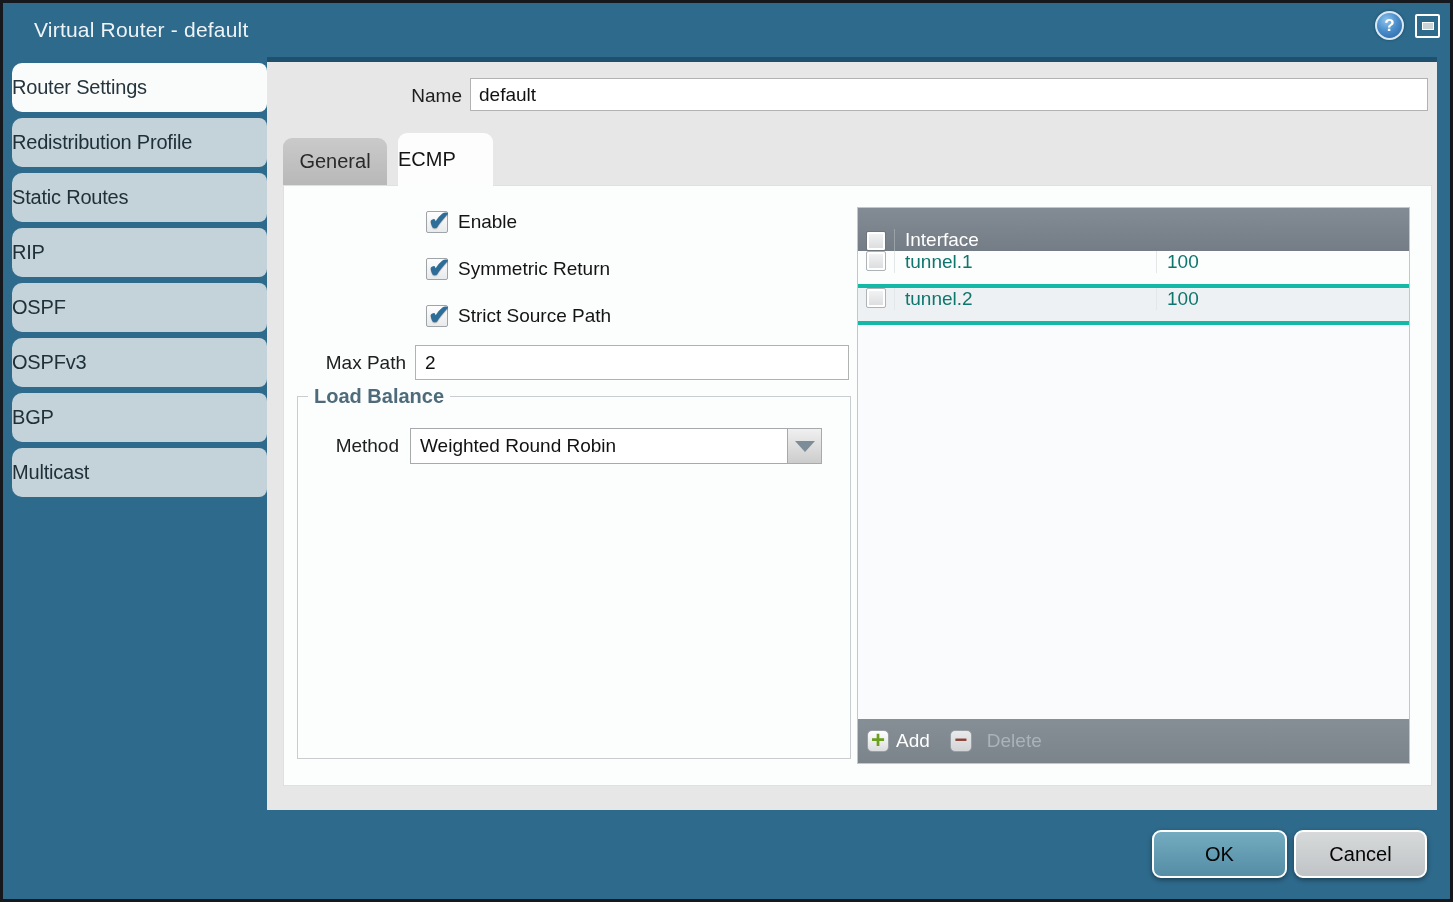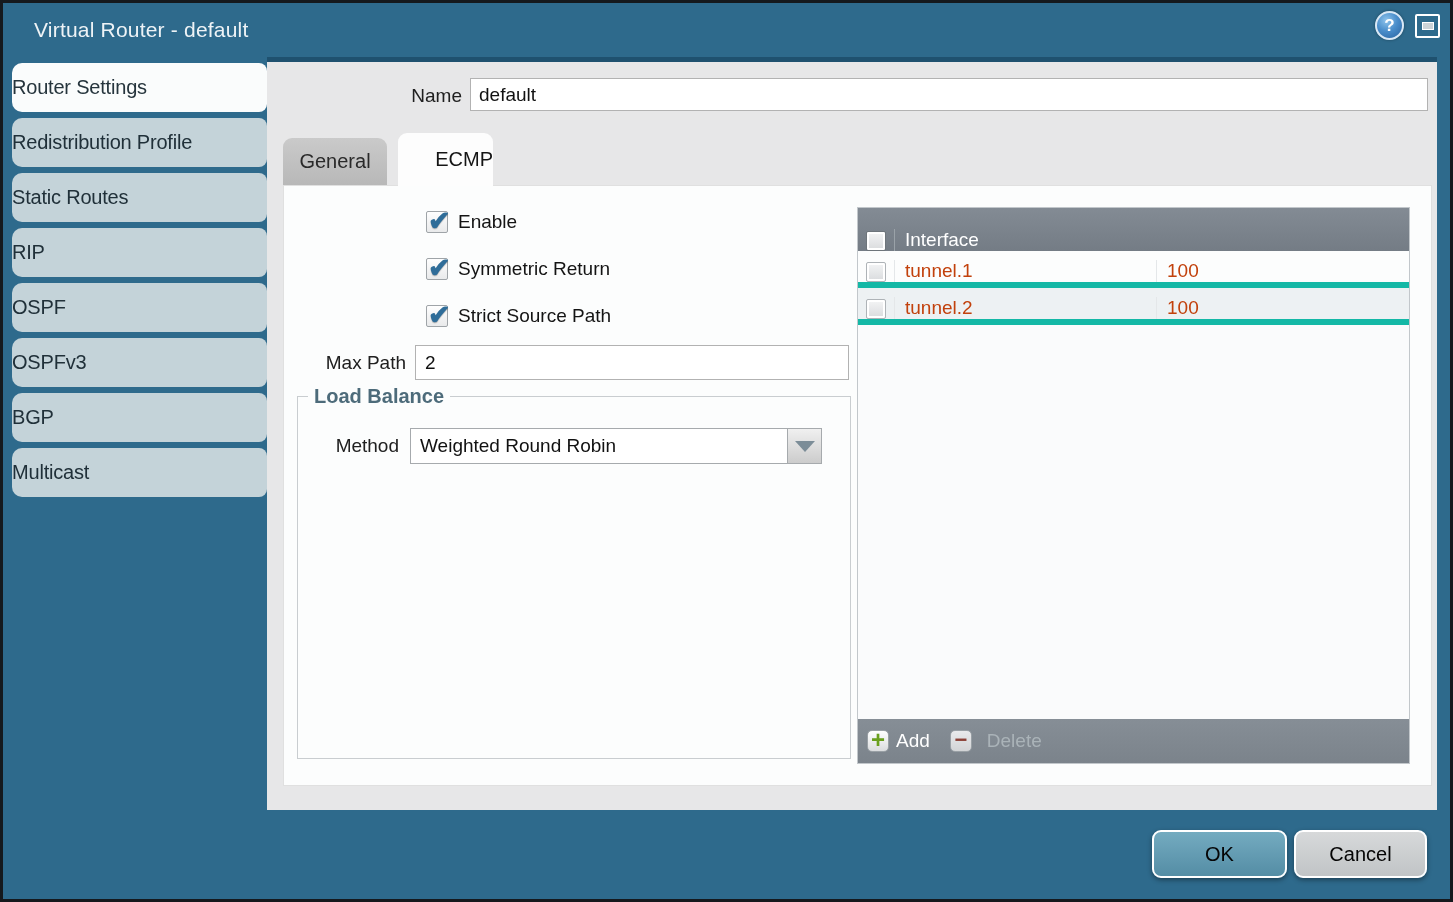--- a/index.html
+++ b/index.html
@@ -29,21 +29,21 @@
   .content { position:absolute; left:264px; top:54px; width:1170px; height:753px; background:#e7e7e8; }
   .content-topline { position:absolute; left:0; top:0; right:0; height:5px; background:#1f516f; }
 
   .name-label { position:absolute; left:60px; top:28px; width:135px; text-align:right; font-size:19px; color:#202020; }
   .name-input { position:absolute; left:203px; top:21px; width:958px; height:33px; border:1px solid #b2b2b2;
     background:#fff; font-size:19px; padding:0 8px; color:#111; font-family:"Liberation Sans", sans-serif; }
 
   .tab-general { position:absolute; left:16px; top:81px; width:104px; height:47px; border-radius:9px 9px 0 0;
     background:linear-gradient(#cacaca,#b8b8b8); font-size:20px; color:#2a2a2a; text-align:center; line-height:47px; cursor:pointer; }
   .tab-ecmp { position:absolute; left:131px; top:76px; width:95px; height:53px; border-radius:9px 9px 0 0;
-    background:#fdfdfd; font-size:20px; color:#151515; text-align:right; line-height:52px; cursor:pointer; z-index:2; }
+    background:#fdfdfd; font-size:20px; color:#151515; text-align:left; line-height:52px; cursor:pointer; z-index:2; }
 
   .panel { position:absolute; left:16px; top:128px; width:1149px; height:601px; background:#fcfdfd; border:1px solid #e0e0e0; }
 
   
   .options { position:absolute; left:142px; top:24px; }
   .opt-row { display:flex; align-items:center; height:24px; margin-bottom:23px; }
   .cb { width:22px; height:22px; border:1px solid #9fa4a8; border-radius:2px;
     background:linear-gradient(#fefefe,#e9eaeb); position:relative; cursor:pointer; flex:none; }
   .cb.checked::after { content:"✔"; position:absolute; left:1px; top:-7px; font-size:27px; font-weight:bold;
     color:#2f6d99; text-shadow:0 1px 1px rgba(0,0,0,.25); }
@@ -69,22 +69,22 @@
     display:flex; flex-direction:column; background:#fafbfc; }
   .thead { height:43px; flex:none; display:flex; align-items:flex-end;
     background:linear-gradient(#838b94,#747c85); color:#fff; font-size:19px; }
   .th { display:flex; align-items:center; }
   .th-cb { width:36px; justify-content:center; }
   .th-interface { width:262px; padding-left:10px; border-left:1px solid #9aa2a8; }
   .th-weight { flex:1; padding-left:10px; border-left:1px solid #9aa2a8; }
   .cb-small { width:20px; height:20px; border:1px solid #6e757b; border-radius:2px;
     background:linear-gradient(#f4f5f6,#d9dbdd); box-shadow:inset 0 0 0 2px #fff; cursor:pointer; flex:none; }
   .tbody { flex:1; overflow:hidden; }
-  .trow { height:37px; display:flex; align-items:flex-end; font-size:19px; color:#c2410c;
-    border-bottom:6px solid #14b8a6; cursor:pointer; background:#fcfdfd; }
+  .trow { height:37px; display:flex; align-items:flex-start; font-size:19px; color:#0f766e;
+    border-bottom:4px solid #14b8a6; cursor:pointer; background:#fcfdfd; }
   .trow:nth-child(2) { background:#edf1f3; }
   .td { display:flex; align-items:center; }
   .td-cb { width:36px; justify-content:center; }
   .td-cb .cb-small { border-color:#aeb3b7; }
   .td-interface { width:262px; padding-left:10px; border-left:1px solid #e4e7e9; }
   .td-weight { flex:1; padding-left:10px; border-left:1px solid #e4e7e9; }
   .tfoot { height:44px; flex:none; background:linear-gradient(#868e96,#7b838b); display:flex; align-items:center;
     padding-left:9px; gap:20px; }
   .foot-btn { display:flex; align-items:center; gap:7px; cursor:pointer; }
   .icon-box { width:22px; height:22px; border-radius:5px; border:1px solid #99a0a5;

